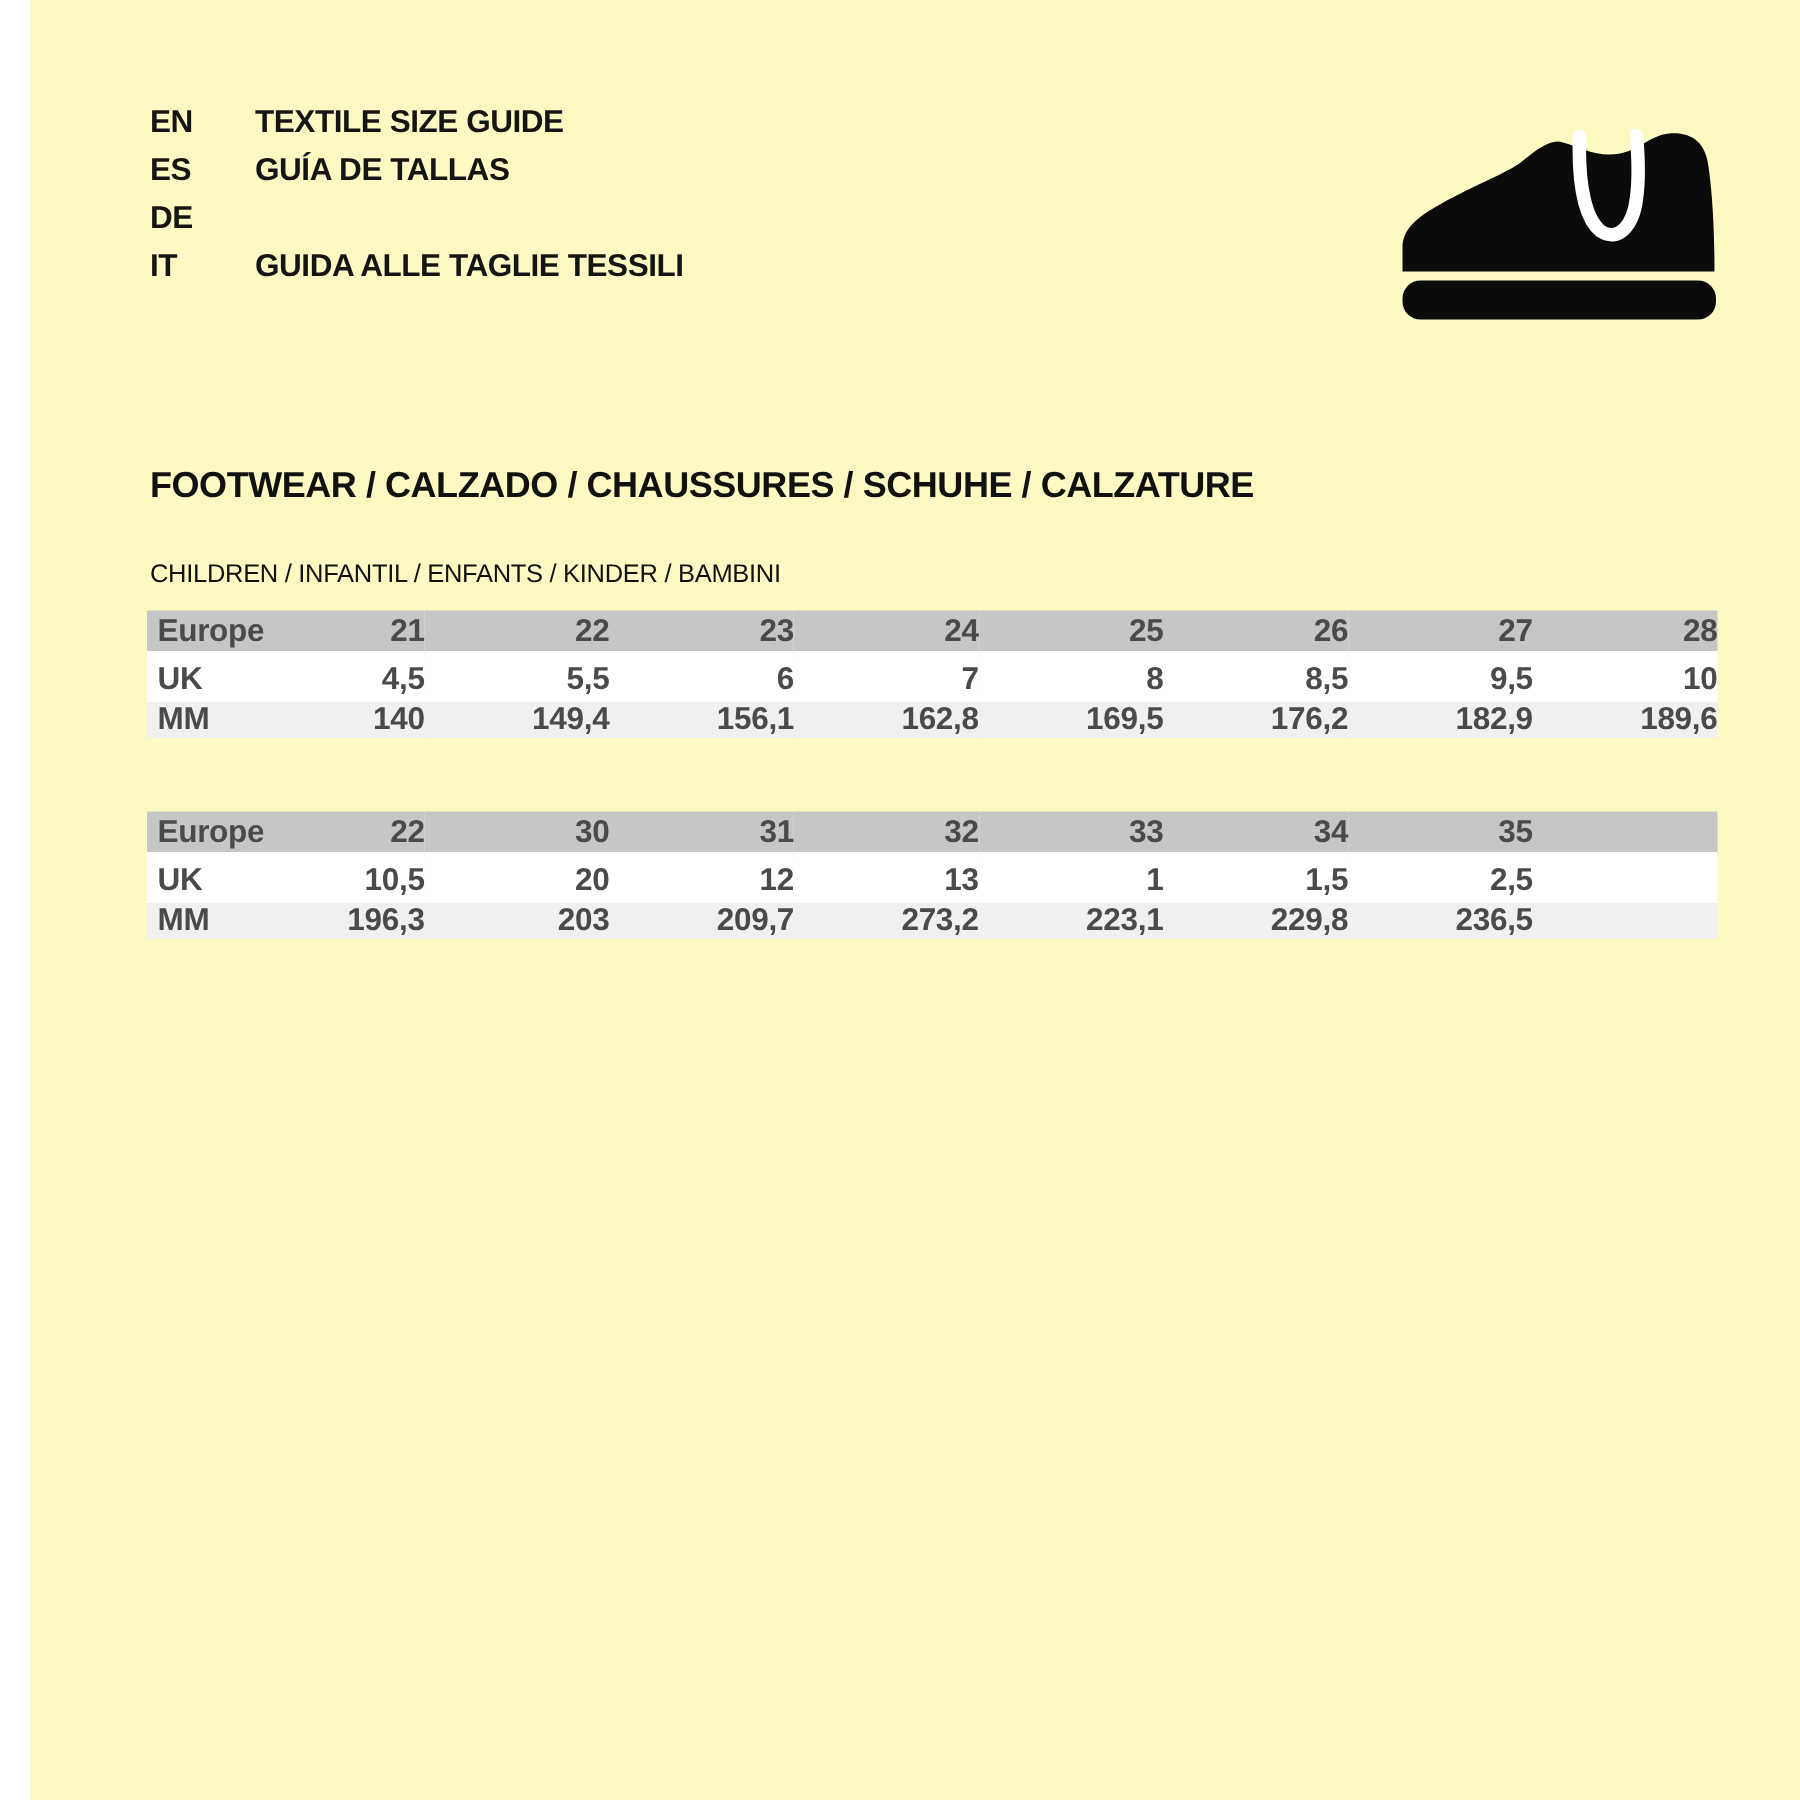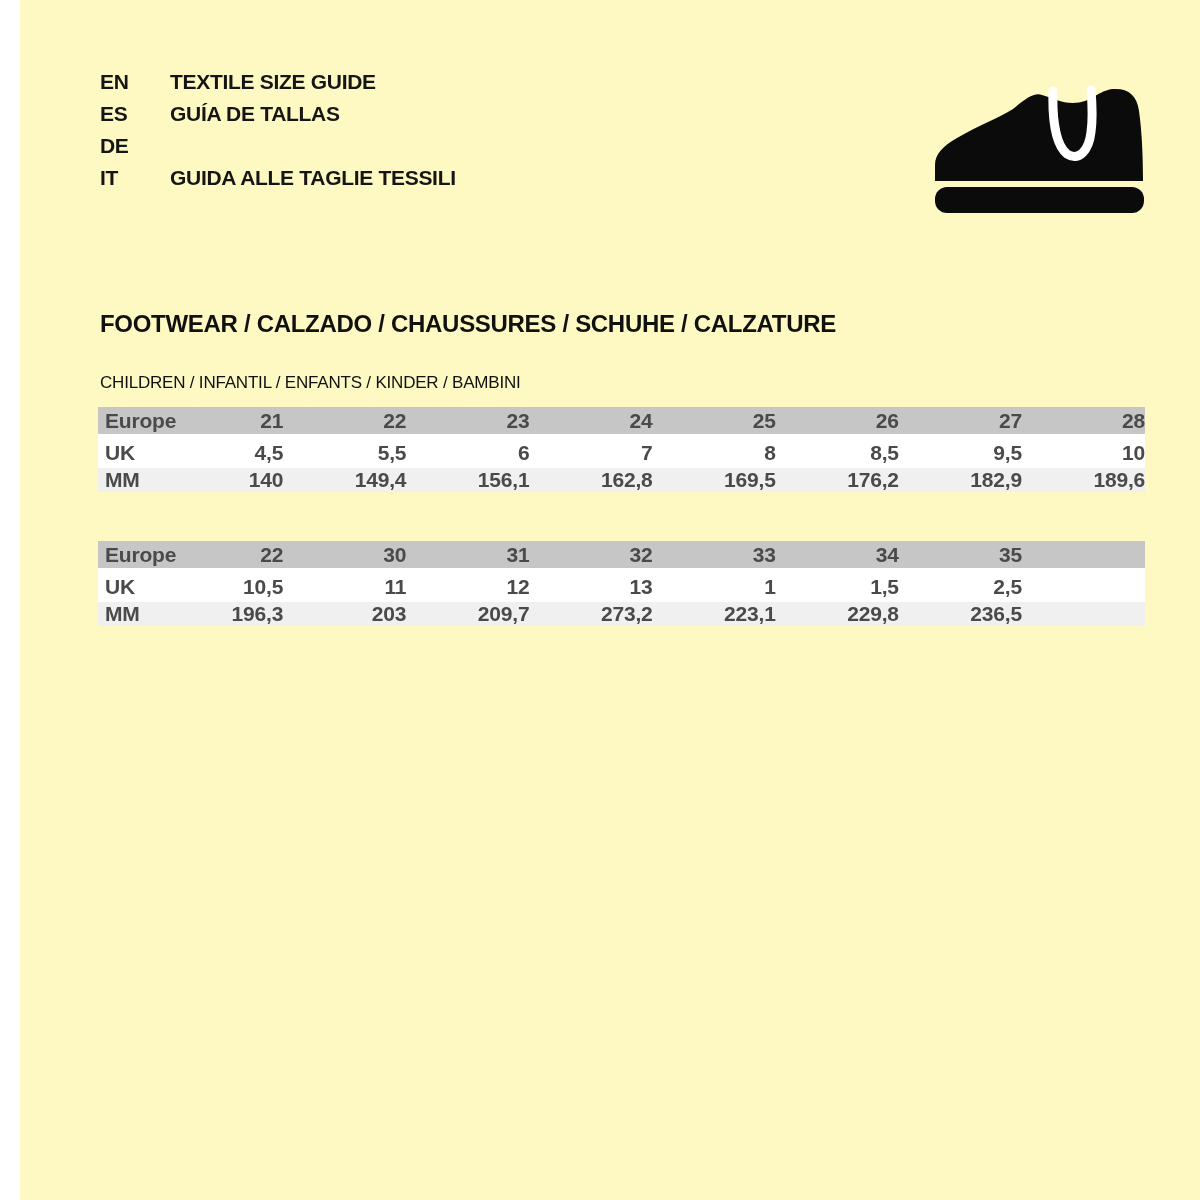--- a/index.html
+++ b/index.html
@@ -162,21 +162,21 @@
         <td>31</td>
         <td>32</td>
         <td>33</td>
         <td>34</td>
         <td>35</td>
         <td></td>
       </tr>
       <tr class="ukr">
         <td class="lab">UK</td>
         <td>10,5</td>
-        <td>11</td>
+        <td>20</td>
         <td>12</td>
         <td>13</td>
         <td>1</td>
         <td>1,5</td>
         <td>2,5</td>
         <td></td>
       </tr>
       <tr class="mmr">
         <td class="lab">MM</td>
         <td>196,3</td>

